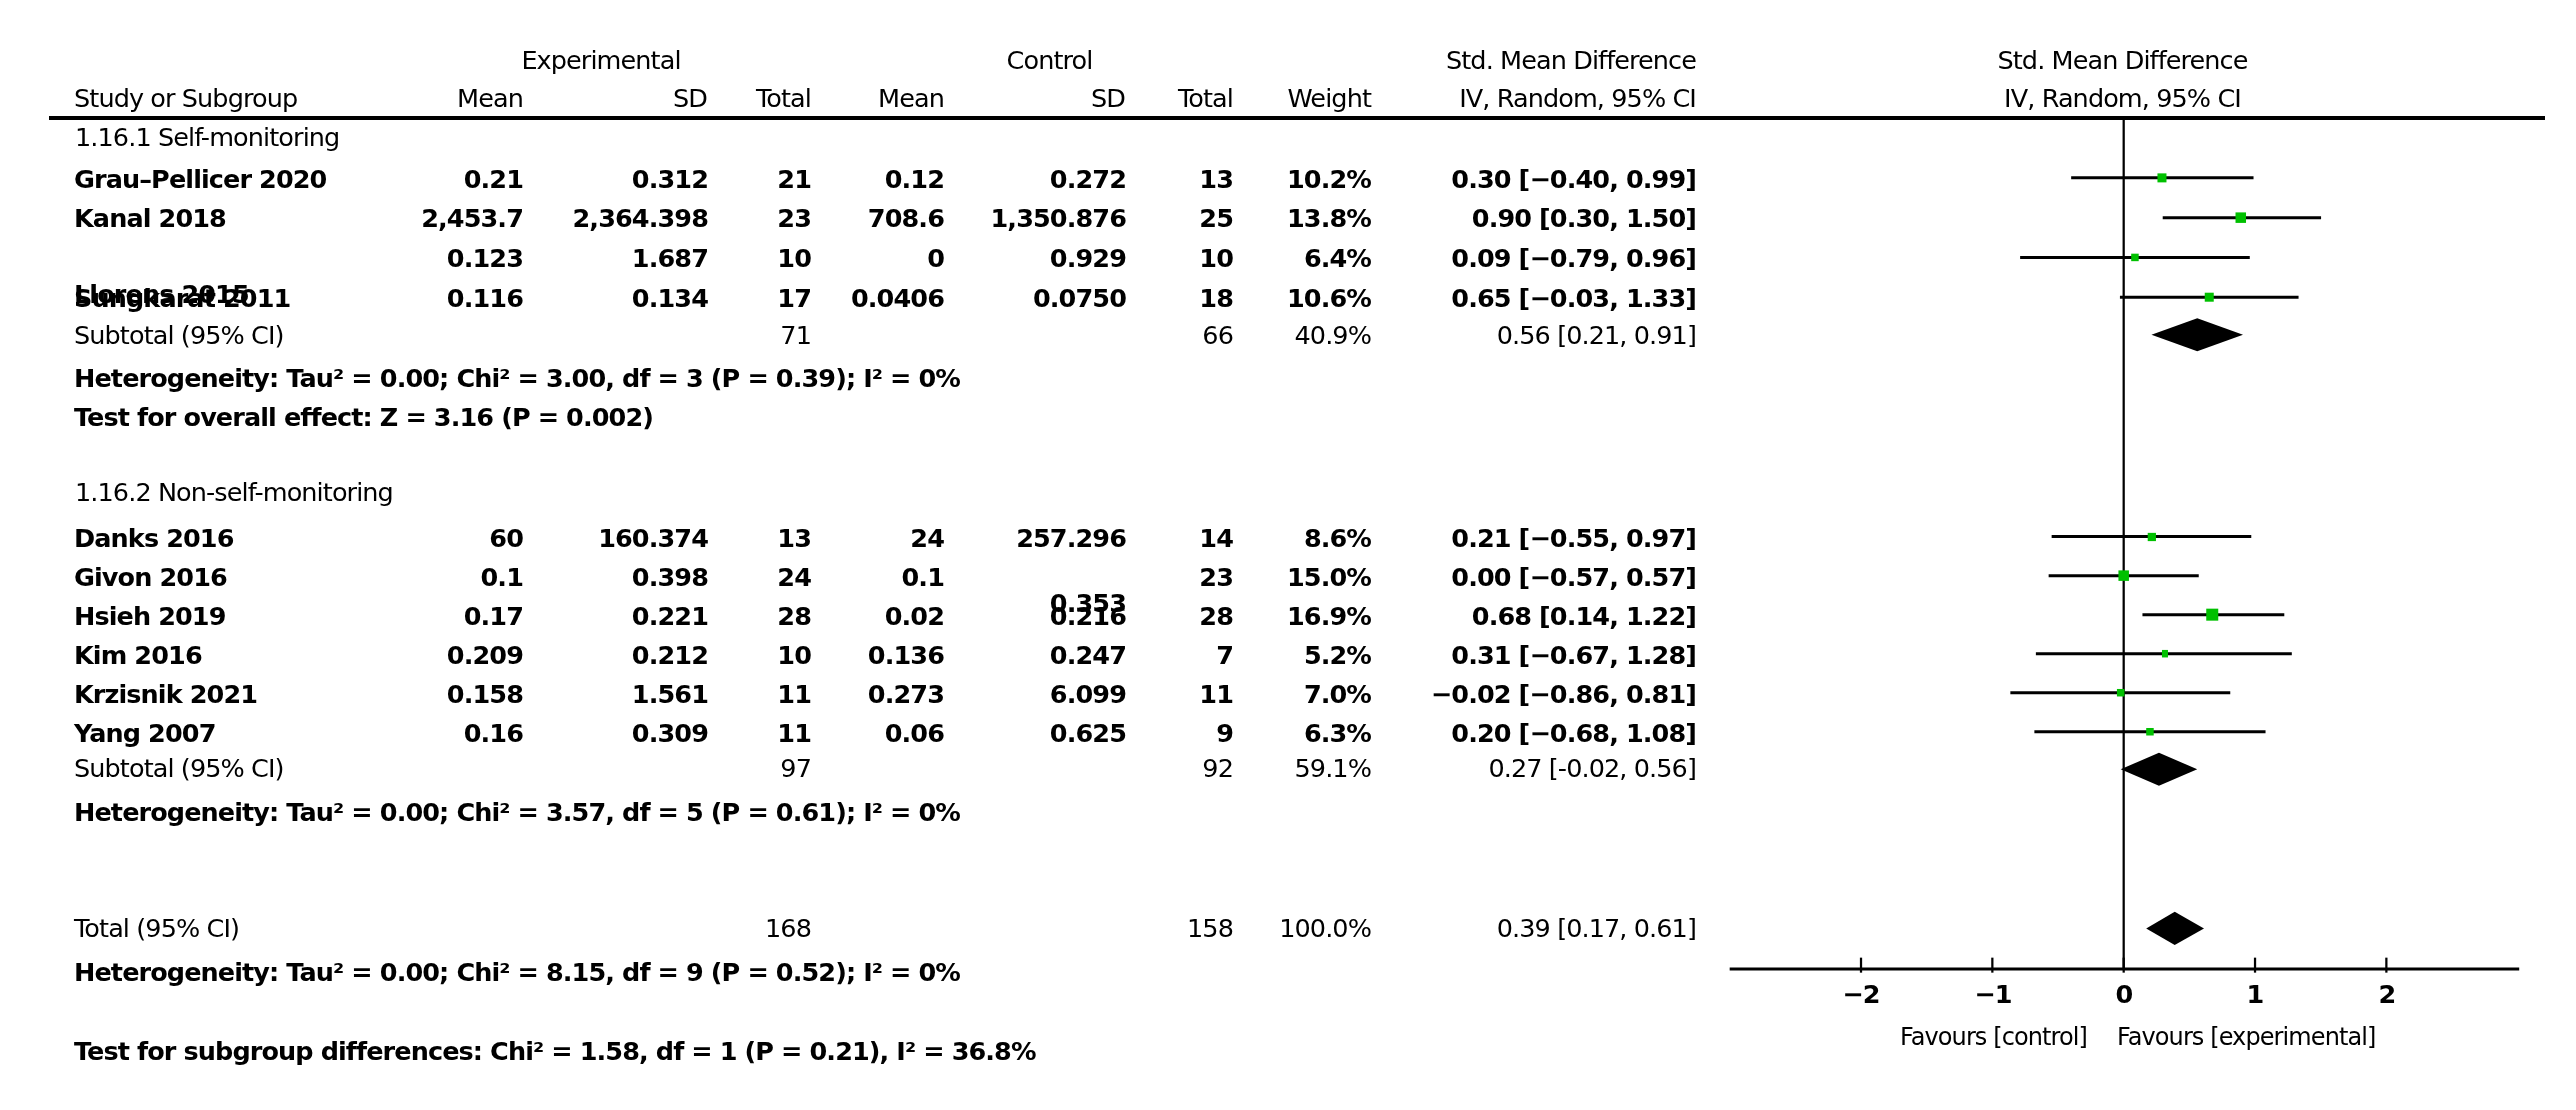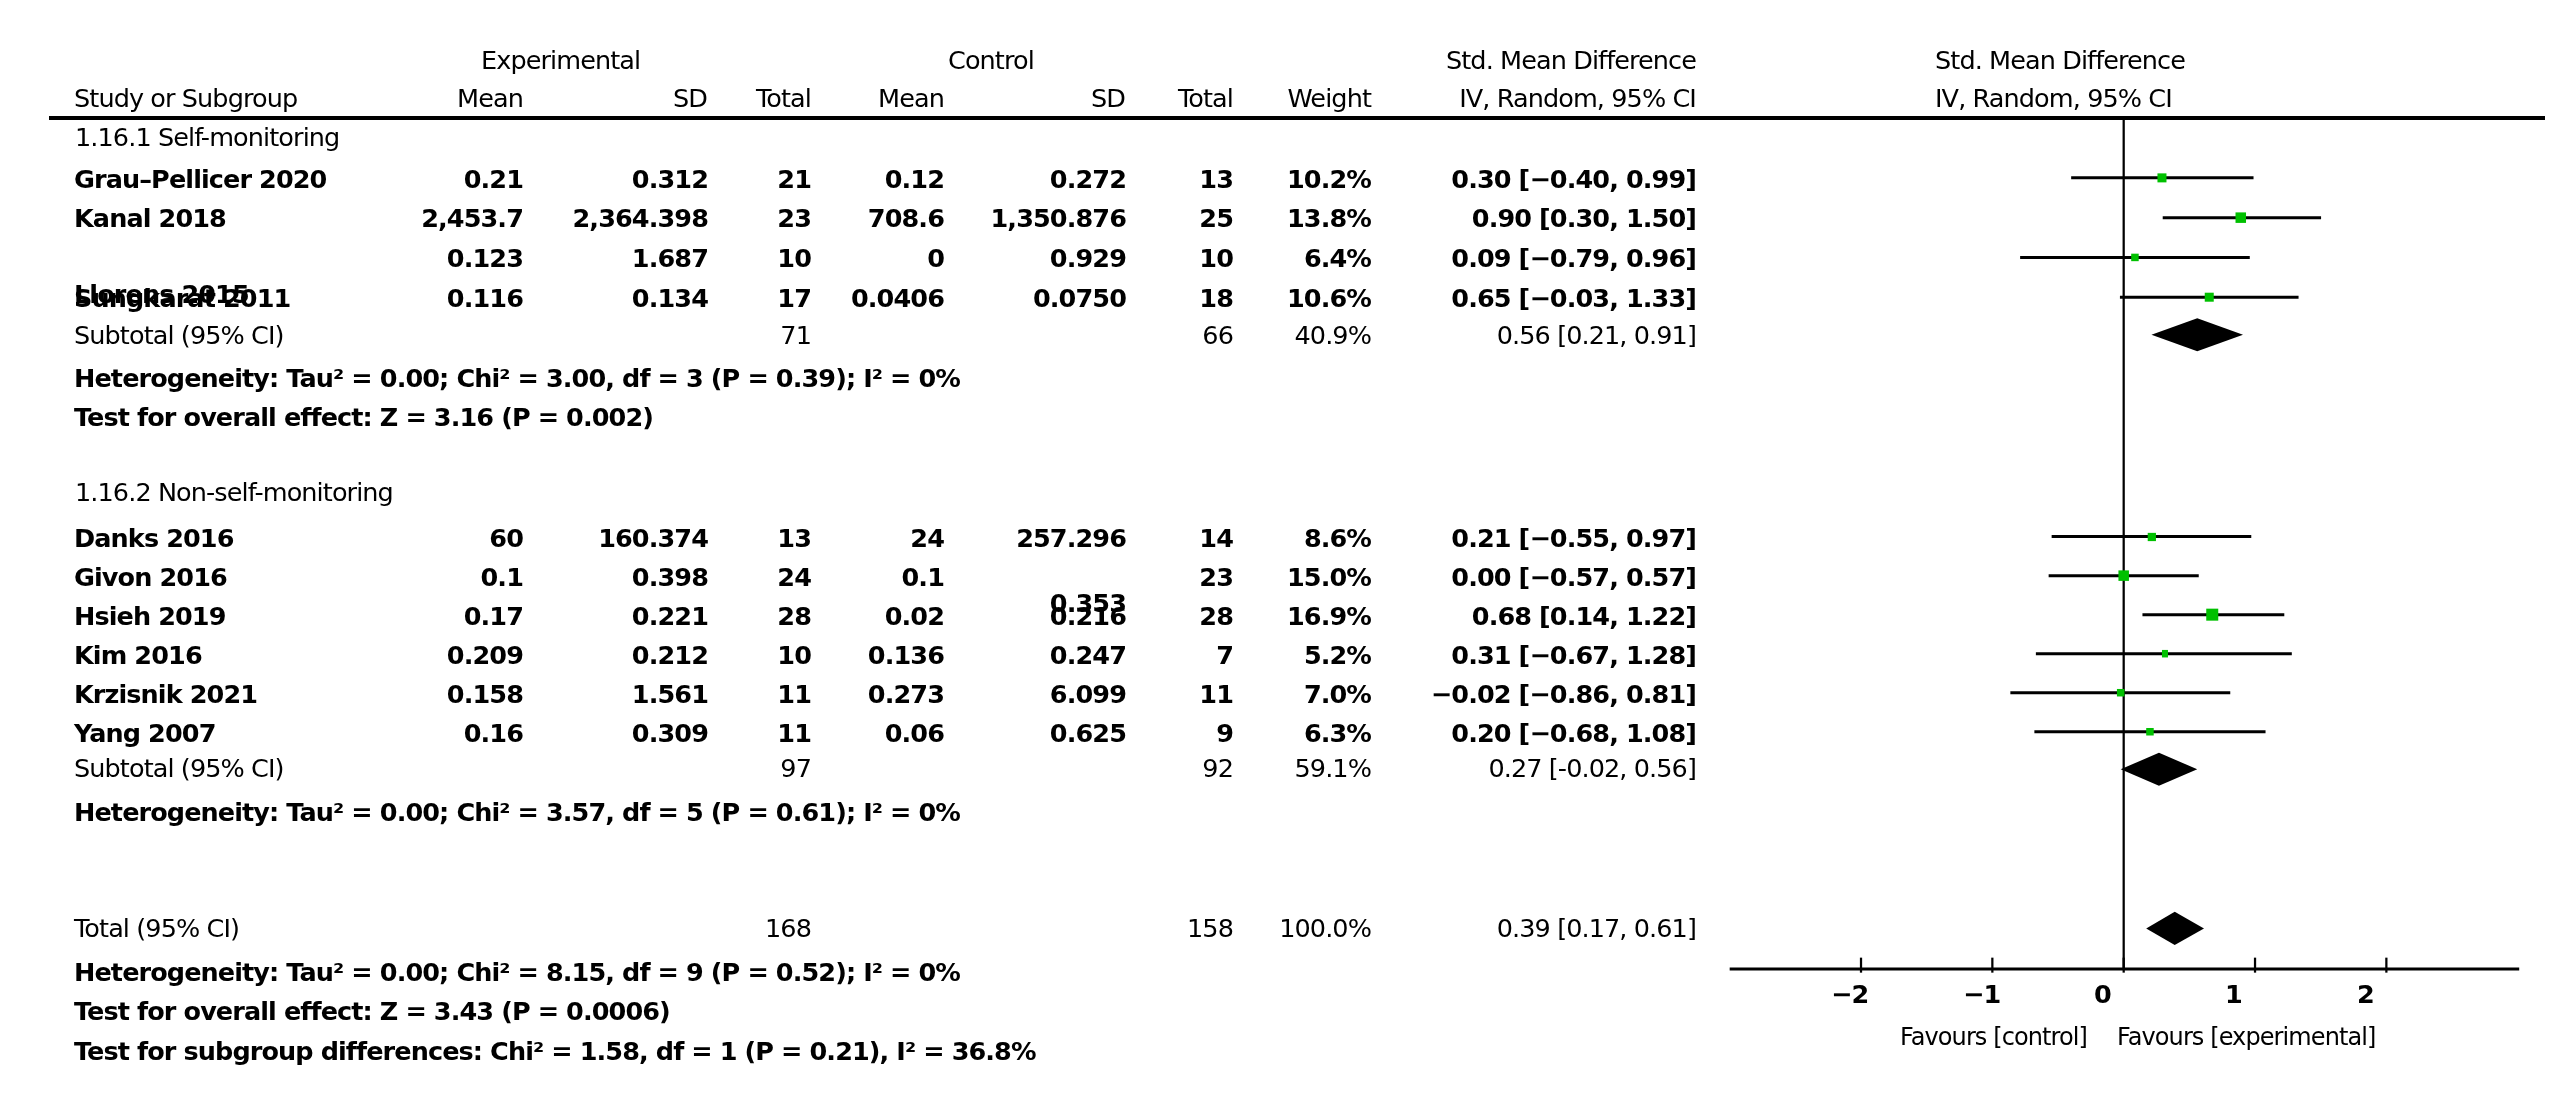--- a/index.html
+++ b/index.html
@@ -16,21 +16,21 @@
     position: absolute;
     white-space: nowrap;
     font-size: 25.5px;
     line-height: 30px;
     height: 30px;
     transform: translateY(-50%);
     letter-spacing: -0.9px;
   }
   .b { font-weight: bold; }
   .r { text-align: right; }
-  .c { }
+  .c { text-align: center; }
   .hdr { font-weight: normal; }
   .rule {
     position: absolute;
     background: #000;
   }
   svg#plot { position: absolute; left: 0; top: 0; }
 </style>
 </head>
 <body>
 
@@ -188,21 +188,20 @@
   <div class="t b" style="left:74px; top:812px;">Heterogeneity: Tau² = 0.00; Chi² = 3.57, df = 5 (P = 0.61); I² = 0%</div>
 
   <div>
     <div class="t" style="left:74px; top:928px;">Total (95% CI)</div>
     <div class="t r" style="left:721px; top:928px; width:90px;">168</div>
     <div class="t r" style="left:1143px; top:928px; width:90px;">158</div>
     <div class="t r" style="left:1236px; top:928px; width:135px;">100.0%</div>
     <div class="t r" style="left:1396px; top:928px; width:300px;">0.39 [0.17, 0.61]</div>
   </div>
   <div class="t b" style="left:74px; top:972px;">Heterogeneity: Tau² = 0.00; Chi² = 8.15, df = 9 (P = 0.52); I² = 0%</div>
-  <div class="t b" style="left:74px; top:1011px;">Test for overall effect: Z = 3.43 (P = 0.0006)</div>
   <div class="t b" style="left:74px; top:1051px;">Test for subgroup differences: Chi² = 1.58, df = 1 (P = 0.21), I² = 36.8%</div>
 
   <svg id="plot" width="2576" height="1110" viewBox="0 0 3431 1479">
 
     <line x1="2829" y1="158" x2="2829" y2="1291" stroke="#000" stroke-width="3"></line>
 
     <g>
       <line x1="2759" y1="237" x2="3002" y2="237" stroke="#000" stroke-width="4"></line>
       <rect x="2874" y="231" width="12" height="12" fill="#00c000"></rect>
     </g>

